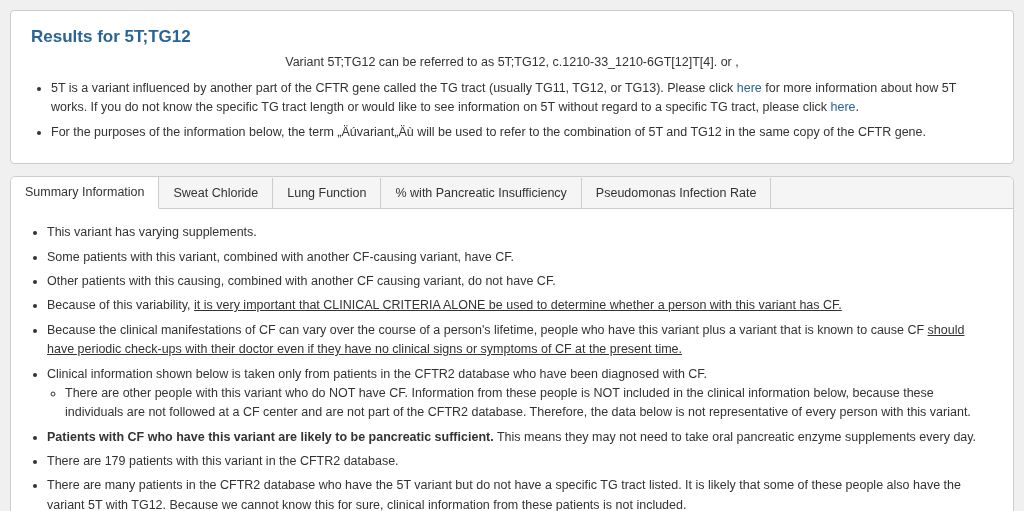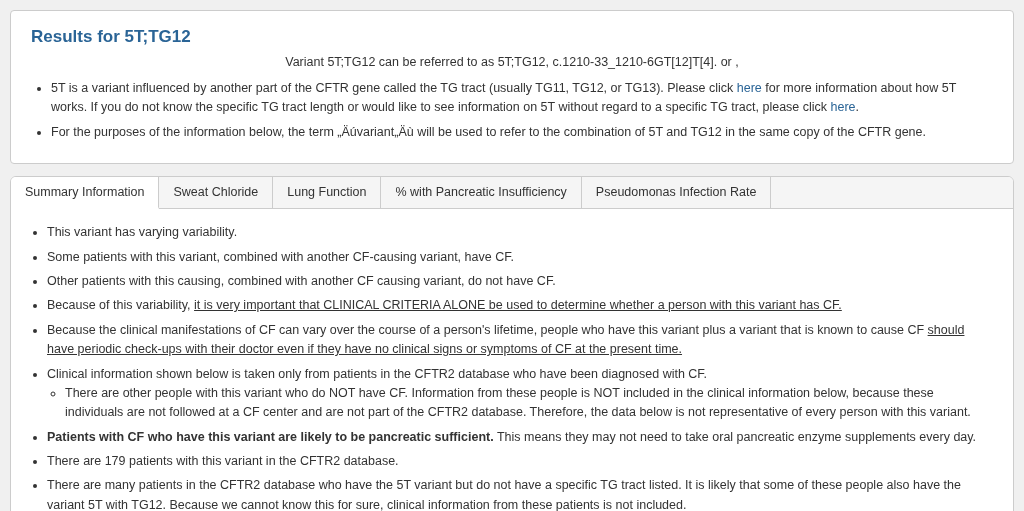--- a/index.html
+++ b/index.html
@@ -44,20 +44,21 @@
     .tabs-container {
       background: #fff;
       border: 1px solid #ccc;
       border-radius: 6px;
       overflow: hidden;
     }
     .tabs-header {
       display: flex;
       border-bottom: 1px solid #ccc;
       background: #f5f5f5;
+      align-items: center;
     }
     .tab {
       padding: 8px 14px;
       font-size: 12.5px;
       cursor: pointer;
       border-right: 1px solid #ccc;
       color: #333;
       white-space: nowrap;
     }
     .tab.active {
@@ -112,21 +113,21 @@
   <div class="tabs-header">
     <div class="tab active">Summary Information</div>
     <div class="tab">Sweat Chloride</div>
     <div class="tab">Lung Function</div>
     <div class="tab">% with Pancreatic Insufficiency</div>
     <div class="tab">Pseudomonas Infection Rate</div>
   </div>
 
   <div class="tab-content">
     <ul>
-      <li>This variant has varying variability.</li>
+      <li>This variant has varying supplements.</li>
       <li>Some patients with this variant, combined with another CF-causing variant, have CF.</li>
       <li>Other patients with this causing, combined with another CF causing variant, do not have CF.</li>
       <li>Because of this variability, <span class="underline-text">it is very important that CLINICAL CRITERIA ALONE be used to determine whether a person with this variant has CF.</span></li>
       <li>Because the clinical manifestations of CF can vary over the course of a person's lifetime, people who have this variant plus a variant that is known to cause CF <span class="underline-text">should have periodic check-ups with their doctor even if they have no clinical signs or symptoms of CF at the present time.</span></li>
       <li>Clinical information shown below is taken only from patients in the CFTR2 database who have been diagnosed with CF.
         <ul class="sub-list">
           <li>There are other people with this variant who do NOT have CF. Information from these people is NOT included in the clinical information below, because these individuals are not followed at a CF center and are not part of the CFTR2 database. Therefore, the data below is not representative of every person with this variant.</li>
         </ul>
       </li>
       <li><span class="bold-text">Patients with CF who have this variant are likely to be pancreatic sufficient.</span> This means they may not need to take oral pancreatic enzyme supplements every day.</li>

